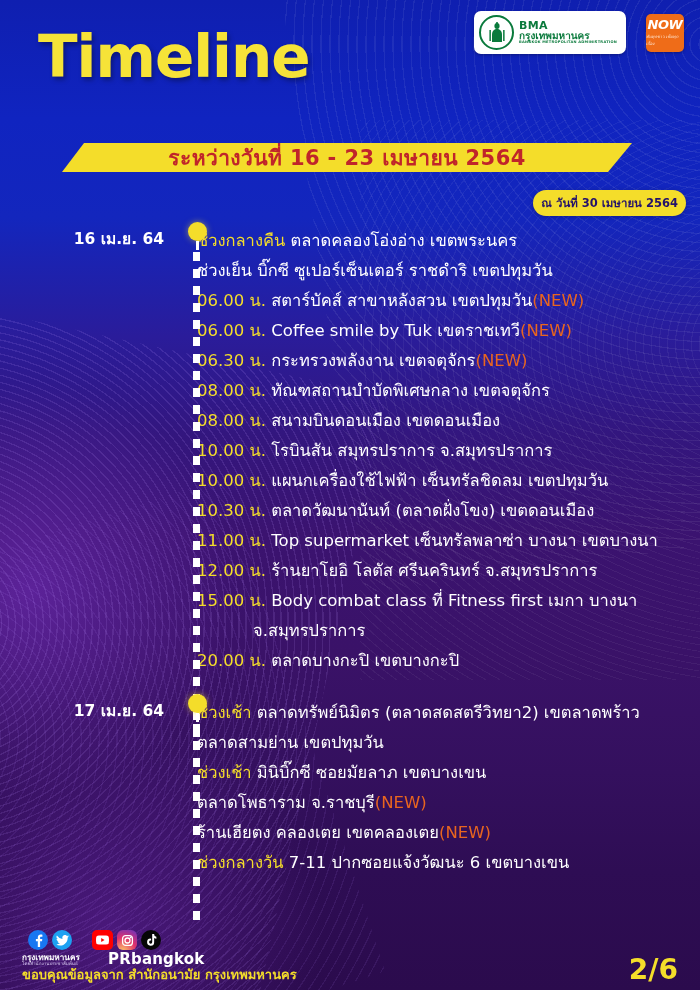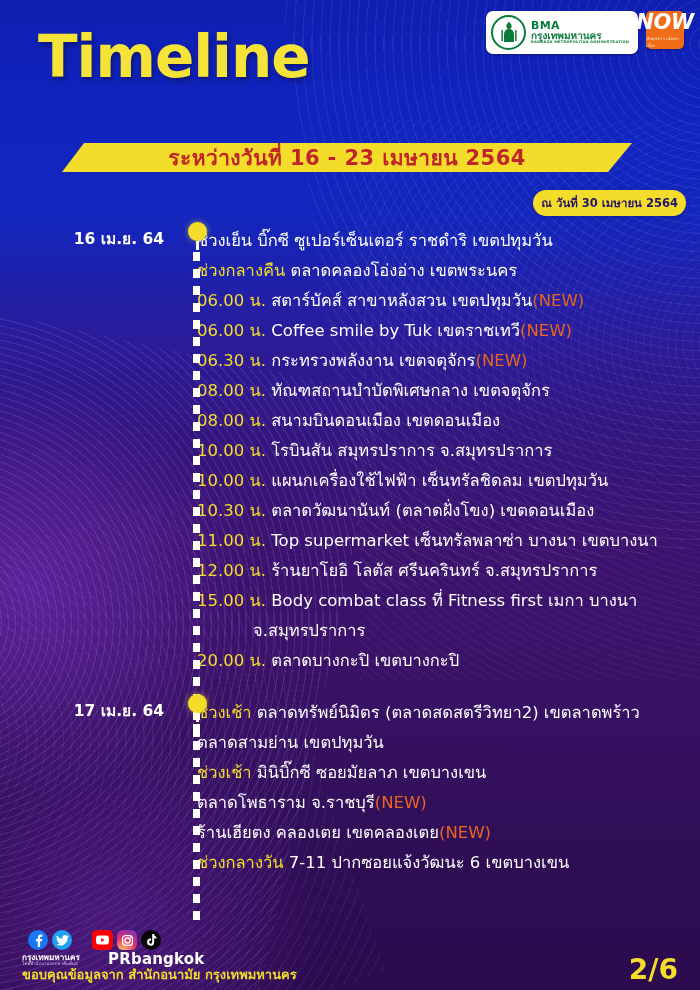--- a/index.html
+++ b/index.html
@@ -63,21 +63,21 @@
   }
   .glow-bottom{
     position:absolute;left:-120px;bottom:-140px;width:460px;height:400px;
     border-radius:50%;
     background:radial-gradient(circle,rgba(110,40,175,0.45) 0%,rgba(110,40,175,0) 70%);
     pointer-events:none;
   }
 
   
   .header{position:relative;height:190px;}
-  .logos{position:absolute;top:11px;right:16px;display:flex;align-items:flex-start;gap:8px;}
+  .logos{position:absolute;top:11px;right:16px;display:flex;align-items:center;gap:20px;}
   .bma-logo{
     display:flex;align-items:center;gap:5px;
     background:#ffffff;border-radius:7px;padding:4px 9px 4px 5px;
     box-shadow:0 1px 3px rgba(0,0,0,.3);
   }
   .bma-seal{
     width:31px;height:31px;border-radius:50%;
     border:2px solid #0a7a3c;
     background:#ffffff;
     display:flex;align-items:center;justify-content:center;
@@ -86,21 +86,21 @@
   .bma-text{line-height:1.02;}
   .bma-text .l1{font-size:11px;font-weight:bold;color:#0a7a3c;letter-spacing:.3px;}
   .bma-text .l2{font-size:10px;font-weight:bold;color:#0a7a3c;}
   .bma-text .l3{font-size:3.6px;font-weight:bold;color:#0a7a3c;letter-spacing:.25px;}
   .now-logo{
     width:38px;height:38px;border-radius:5px;background:#ef6c18;
     display:flex;flex-direction:column;align-items:center;justify-content:center;
     box-shadow:0 1px 3px rgba(0,0,0,.3);flex:none;
   }
   .now-logo .nw{
-    font-size:21px;font-weight:bold;color:#ffffff;font-style:italic;
+    font-size:13px;font-weight:bold;color:#ffffff;font-style:italic;
     line-height:1;letter-spacing:-.4px;
   }
   .now-logo .nsub{font-size:4.2px;color:#ffe9d8;font-style:italic;margin-top:2px;}
 
   .title-main{
     position:absolute;left:38px;top:28px;
     font-size:58px;font-weight:bold;color:#f6e338;
     letter-spacing:-1px;line-height:1;
     text-shadow:2px 3px 5px rgba(0,0,0,.35);
   }
@@ -229,22 +229,22 @@
       <div class="day">
         <div class="day-left">
           <div class="day-label">16 เม.ย. 64</div>
           <div class="marker">
             <div class="dot"></div>
             <div class="stem"></div>
           </div>
           <div class="dashline" style="height: 498px;"></div>
         </div>
         <div class="entries">
+          <div class="entry"><span class="period">ช่วงกลางคืน</span><span> ตลาดคลองโอ่งอ่าง เขตพระนคร</span></div>
           <div class="entry"><span class="periodw">ช่วงเย็น</span><span> บิ๊กซี ซูเปอร์เซ็นเตอร์ ราชดำริ เขตปทุมวัน</span></div>
-          <div class="entry"><span class="period">ช่วงกลางคืน</span><span> ตลาดคลองโอ่งอ่าง เขตพระนคร</span></div>
           <div class="entry"><span class="period">06.00 น.</span><span> สตาร์บัคส์ สาขาหลังสวน เขตปทุมวัน</span><span class="new">(NEW)</span></div>
           <div class="entry"><span class="period">06.00 น.</span><span> Coffee smile by Tuk เขตราชเทวี</span><span class="new">(NEW)</span></div>
           <div class="entry"><span class="period">06.30 น.</span><span> กระทรวงพลังงาน เขตจตุจักร</span><span class="new">(NEW)</span></div>
           <div class="entry"><span class="period">08.00 น.</span><span> ทัณฑสถานบำบัดพิเศษกลาง เขตจตุจักร</span></div>
           <div class="entry"><span class="period">08.00 น.</span><span> สนามบินดอนเมือง เขตดอนเมือง</span></div>
           <div class="entry"><span class="period">10.00 น.</span><span> โรบินสัน สมุทรปราการ จ.สมุทรปราการ</span></div>
           <div class="entry"><span class="period">10.00 น.</span><span> แผนกเครื่องใช้ไฟฟ้า เซ็นทรัลชิดลม เขตปทุมวัน</span></div>
           <div class="entry"><span class="period">10.30 น.</span><span> ตลาดวัฒนานันท์ (ตลาดฝั่งโขง) เขตดอนเมือง</span></div>
           <div class="entry"><span class="period">11.00 น.</span><span> Top supermarket เซ็นทรัลพลาซ่า บางนา เขตบางนา</span></div>
           <div class="entry"><span class="period">12.00 น.</span><span> ร้านยาโยอิ โลตัส ศรีนครินทร์ จ.สมุทรปราการ</span></div>

